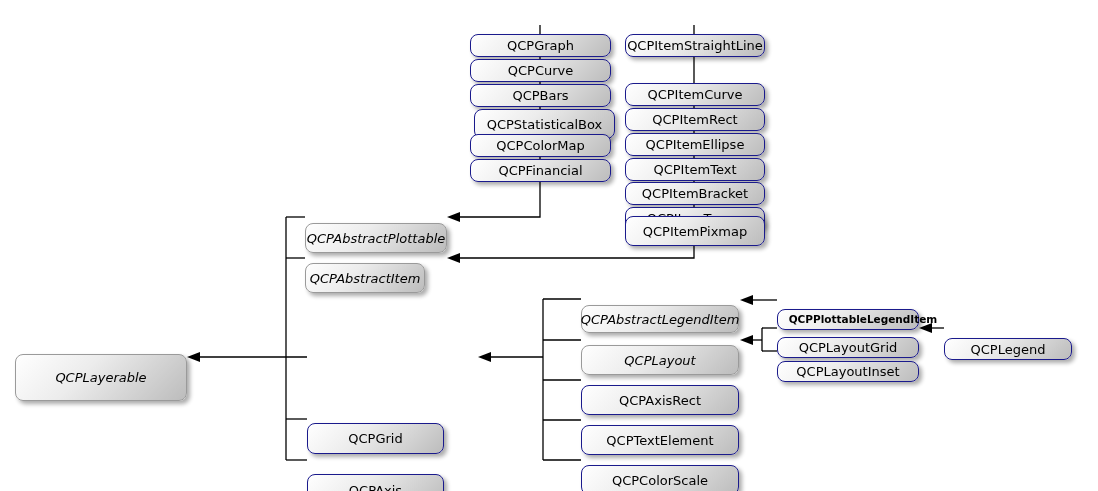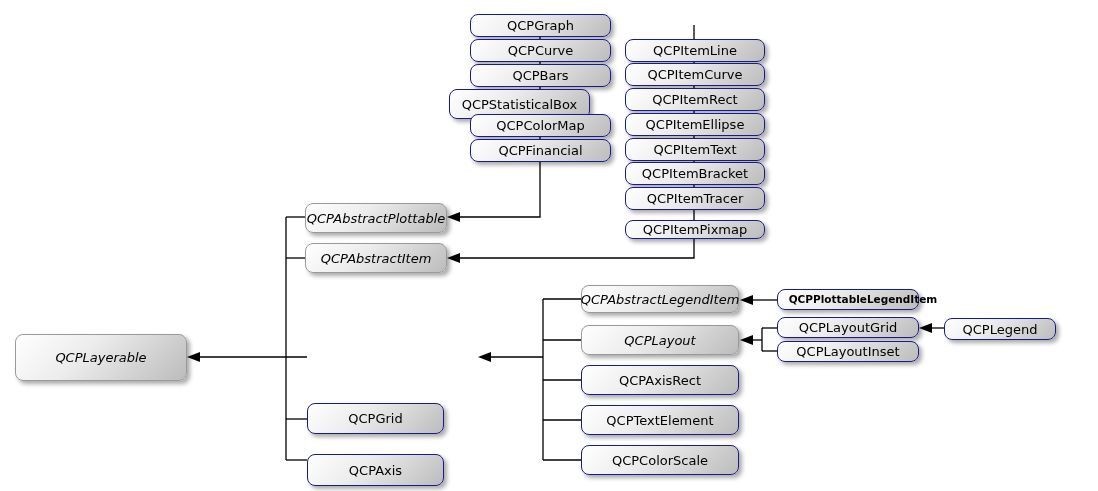--- a/index.html
+++ b/index.html
@@ -10,21 +10,21 @@
   }
   .edges { position:absolute; left:0; top:0; width:1098px; height:491px; }
   .node {
     position:absolute; box-sizing:border-box;
     display:flex; align-items:center; justify-content:center;
     border-radius:8px;
     background:linear-gradient(135deg,#ffffff 0%,#ececec 40%,#bcbcbc 100%);
     border:1.6px solid #1a1a8c;
     box-shadow:3px 3px 4px rgba(0,0,0,0.33);
     font-size:13px; line-height:1; color:#000;
-    white-space:nowrap; cursor:pointer;
+    white-space:nowrap; cursor:pointer;margin-top:20px;
   }
   .node.abstract { border-color:#9a9a9a; border-width:1.4px; font-style:italic; }
   .node.small { font-size:10.5px; font-weight:bold;padding-left:30px; }
 </style>
 </head>
 <body>
 
 <div class="canvas">
 
   <svg class="edges" viewBox="0 0 1098 491" xmlns="http://www.w3.org/2000/svg">
@@ -57,44 +57,44 @@
       <polygon points="447,258 460,253 460,263"></polygon>
       <polygon points="478,357 491,352 491,362"></polygon>
       <polygon points="740,300 753,295 753,305"></polygon>
       <polygon points="740,340 753,335 753,345"></polygon>
       <polygon points="919,328 932,323 932,333"></polygon>
     </g>
   </svg>
 
   <div class="node abstract" style="left:305px;top:203px;width:142px;height:30px">QCPAbstractPlottable</div>
   <div class="node abstract" style="left:15px;top:334px;width:172px;height:47px">QCPLayerable</div>
-  <div class="node abstract" style="left:305px;top:243px;width:142px;height:30px">QCPAbstractItem</div>
+  <div class="node abstract" style="left:305px;top:243px;width:120px;height:30px">QCPAbstractItem</div>
   <div class="node" style="left:307px;top:403px;width:137px;height:31px">QCPGrid</div>
   <div class="node" style="left:307px;top:454px;width:137px;height:32px">QCPAxis</div>
 
   <div class="node" style="left:470px;top:14px;width:141px;height:23px">QCPGraph</div>
   <div class="node" style="left:470px;top:39px;width:141px;height:23px">QCPCurve</div>
   <div class="node" style="left:470px;top:64px;width:141px;height:23px">QCPBars</div>
-  <div class="node" style="left:449px;top:89px;width:141px;height:30px">QCPStatisticalBox</div>
+  <div class="node" style="left:474px;top:89px;width:141px;height:30px">QCPStatisticalBox</div>
   <div class="node" style="left:470px;top:114px;width:141px;height:23px">QCPColorMap</div>
   <div class="node" style="left:470px;top:139px;width:141px;height:23px">QCPFinancial</div>
 
-  <div class="node" style="left:625px;top:39px;width:140px;height:23px">QCPItemLine</div>
+  <div class="node" style="left:625px;top:14px;width:140px;height:23px">QCPItemStraightLine</div>
   <div class="node" style="left:625px;top:63px;width:140px;height:23px">QCPItemCurve</div>
   <div class="node" style="left:625px;top:88px;width:140px;height:23px">QCPItemRect</div>
   <div class="node" style="left:625px;top:113px;width:140px;height:23px">QCPItemEllipse</div>
   <div class="node" style="left:625px;top:138px;width:140px;height:23px">QCPItemText</div>
   <div class="node" style="left:625px;top:162px;width:140px;height:23px">QCPItemBracket</div>
   <div class="node" style="left:625px;top:187px;width:140px;height:23px">QCPItemTracer</div>
-  <div class="node" style="left:625px;top:220px;width:140px;height:19px">QCPItemPixmap</div>
+  <div class="node" style="left:625px;top:196px;width:140px;height:30px">QCPItemPixmap</div>
 
   <div class="node abstract" style="left:581px;top:285px;width:158px;height:28px">QCPAbstractLegendItem</div>
   <div class="node abstract" style="left:581px;top:325px;width:158px;height:30px">QCPLayout</div>
   <div class="node" style="left:581px;top:365px;width:158px;height:30px">QCPAxisRect</div>
   <div class="node" style="left:581px;top:405px;width:158px;height:30px">QCPTextElement</div>
   <div class="node" style="left:581px;top:445px;width:158px;height:30px">QCPColorScale</div>
 
   <div class="node small" style="left:777px;top:289px;width:142px;height:21px">QCPPlottableLegendItem</div>
   <div class="node" style="left:777px;top:317px;width:142px;height:21px">QCPLayoutGrid</div>
   <div class="node" style="left:777px;top:341px;width:142px;height:21px">QCPLayoutInset</div>
-  <div class="node" style="left:944px;top:318px;width:112px;height:22px">QCPLegend</div>
+  <div class="node" style="left:944px;top:318px;width:128px;height:22px">QCPLegend</div>
 
 </div>
 
 </body></html>

